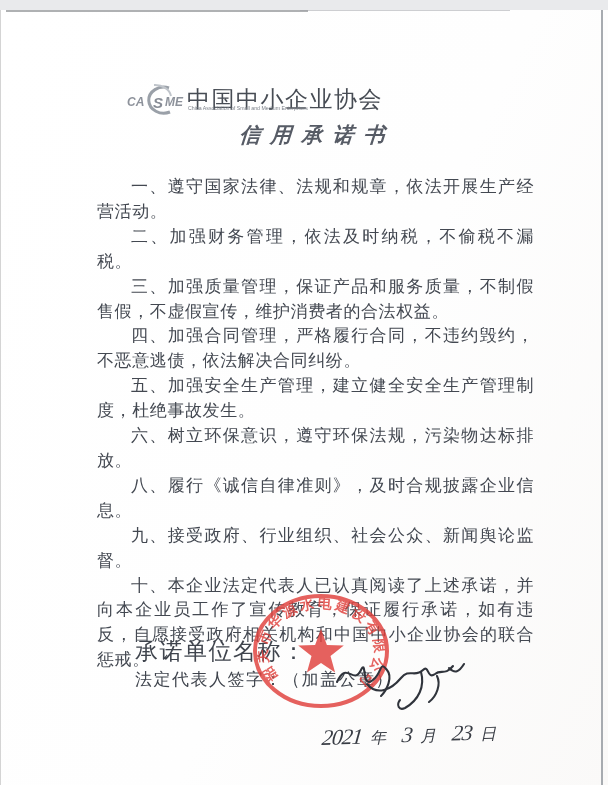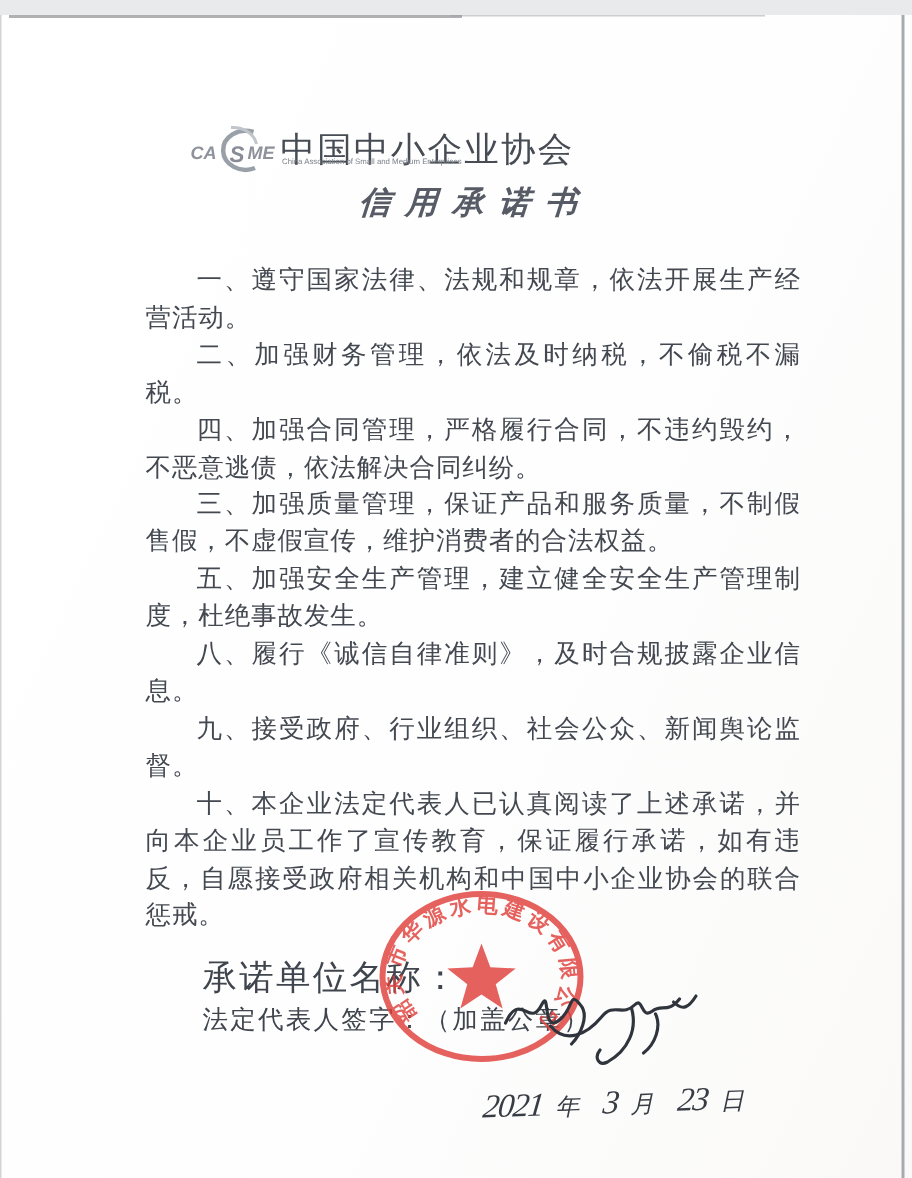--- a/index.html
+++ b/index.html
@@ -67,23 +67,24 @@
     </svg>
     <div class="org-cn">中国中小企业协会</div>
     <div class="org-en">China Association of Small and Medium Enterprises</div>
   </div>
 
   <div class="doc-title">信用承诺书</div>
 
   <div class="body-text">
     <p>一、遵守国家法律、法规和规章，依法开展生产经营活动。</p>
     <p>二、加强财务管理，依法及时纳税，不偷税不漏税。</p>
+    <p>三、加强质量管理，保证产品和服务质量，不制假售假，不虚假宣传，维护消费者的合法权益。</p>
     <p>四、加强合同管理，严格履行合同，不违约毁约，不恶意逃债，依法解决合同纠纷。</p>
-    <p>三、加强质量管理，保证产品和服务质量，不制假售假，不虚假宣传，维护消费者的合法权益。</p>
     <p>五、加强安全生产管理，建立健全安全生产管理制度，杜绝事故发生。</p>
+    <p>六、树立环保意识，遵守环保法规，污染物达标排放。</p>
     <p>八、履行《诚信自律准则》，及时合规披露企业信息。</p>
     <p>九、接受政府、行业组织、社会公众、新闻舆论监督。</p>
     <p>十、本企业法定代表人已认真阅读了上述承诺，并向本企业员工作了宣传教育，保证履行承诺，如有违反，自愿接受政府相关机构和中国中小企业协会的联合惩戒。</p>
   </div>
 
   <div class="unit-label">承诺单位名称：</div>
   <div class="sign-label">法定代表人签字：（加盖公章）</div>
 
   <svg class="stamp" width="142" height="122" viewBox="0 0 142 122">
     <defs>

